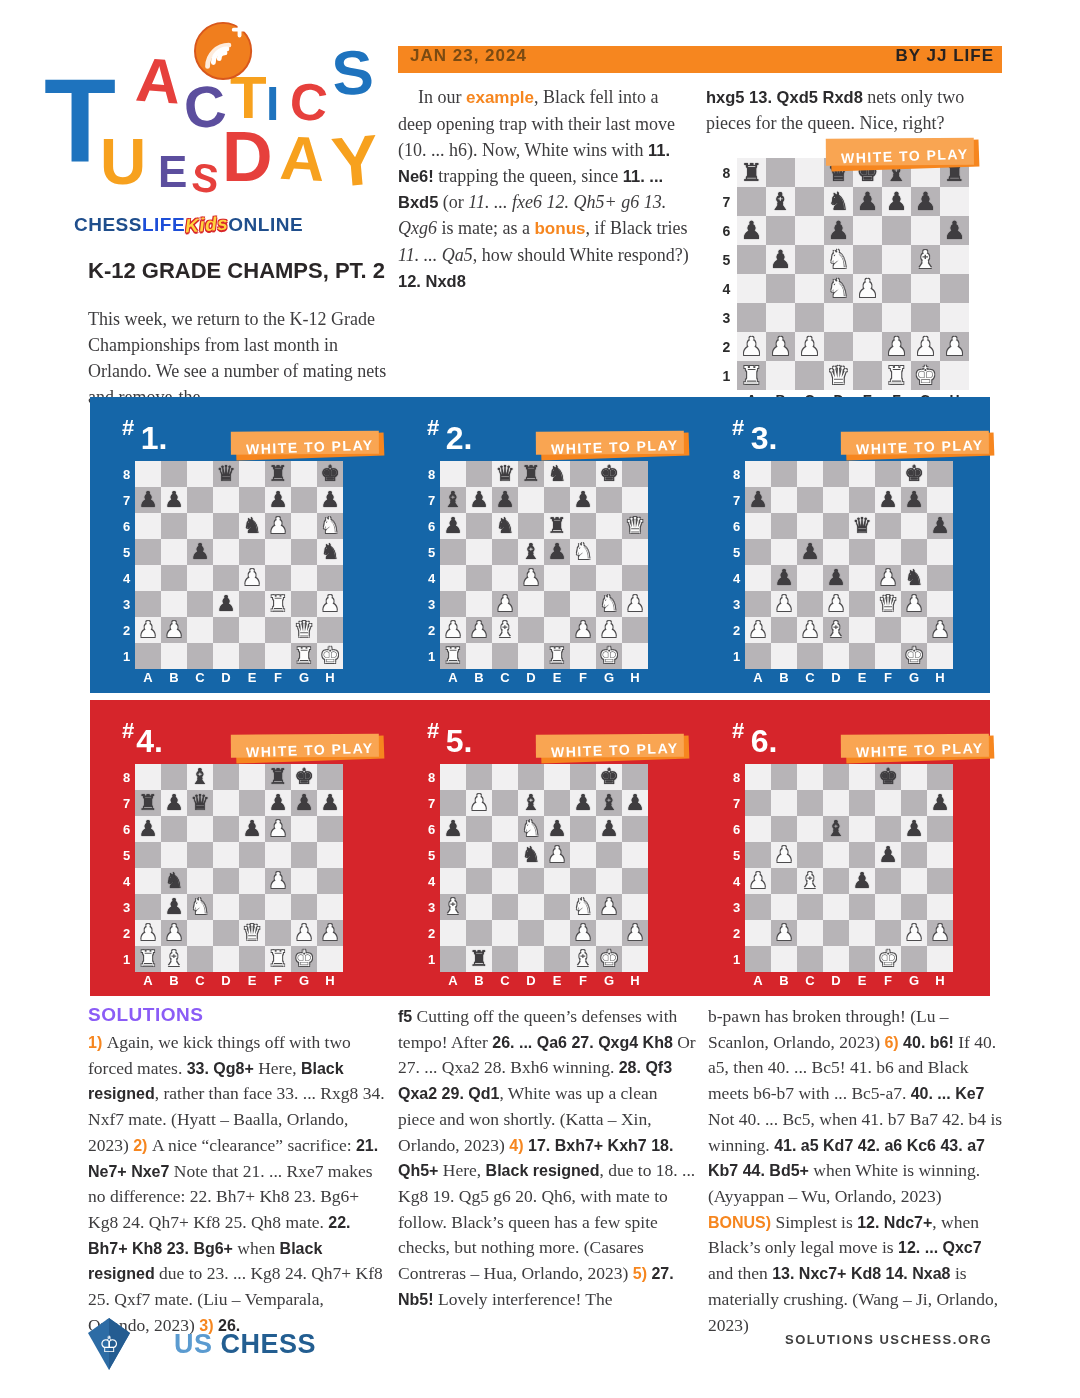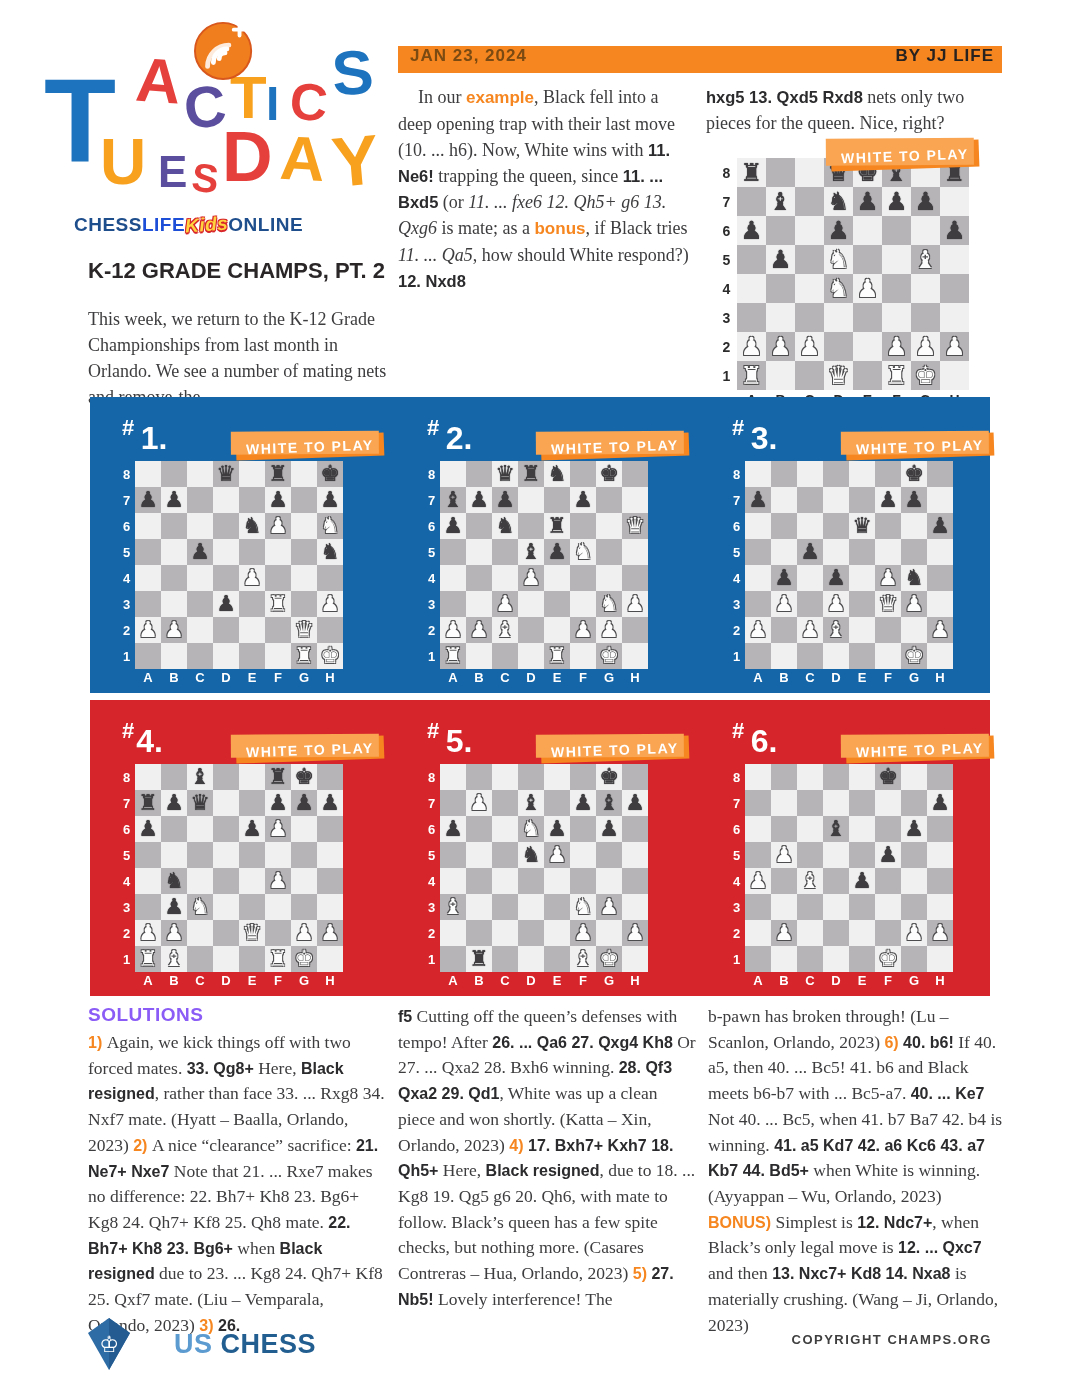--- a/index.html
+++ b/index.html
@@ -1233,13 +1233,13 @@
   <svg class="diamond" viewBox="0 0 42 52">
     <polygon points="21,0 42,15 21,52 0,15" fill="#2d6ca5"></polygon>
     <polygon points="21,0 42,15 21,52" fill="#245c91"></polygon>
     <text x="21" y="34" text-anchor="middle" font-size="22" fill="#ffffff" font-family="DejaVu Sans">♔</text>
   </svg>
   <div class="brand">
     <span class="brand-us">US</span>
     <span class="brand-chess">CHESS</span>
   </div>
 </div>
-<div class="copyright">COPYRIGHT CHAMPS.ORG</div>
+<div class="copyright">SOLUTIONS USCHESS.ORG</div>
 
 </body></html>

